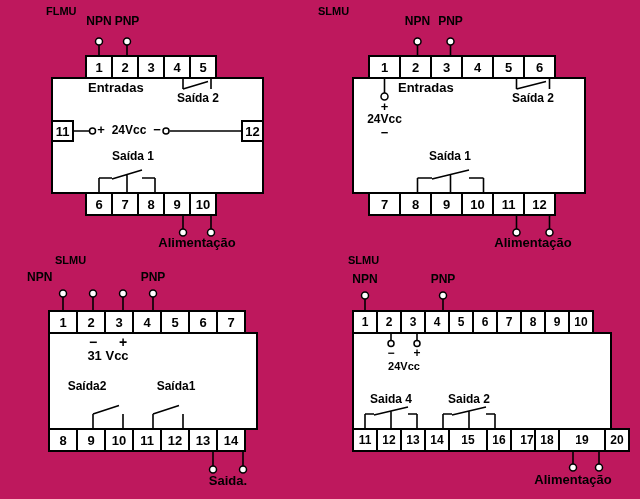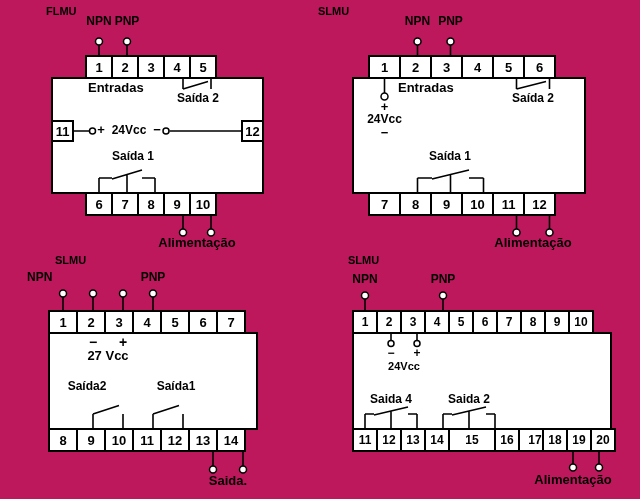--- a/index.html
+++ b/index.html
@@ -96,21 +96,21 @@
         <div class="tbox" style="width: 30px;">1</div>
         <div class="tbox" style="width: 30px;">2</div>
         <div class="tbox" style="width: 30px;">3</div>
         <div class="tbox" style="width: 30px;">4</div>
         <div class="tbox" style="width: 30px;">5</div>
         <div class="tbox" style="width: 30px;">6</div>
         <div class="tbox" style="width: 30px;">7</div>
       </div>
     <div class="lbl center fs14" style="left:86px;top:334px;width:14px;">−</div>
     <div class="lbl center fs14" style="left:116px;top:334px;width:14px;">+</div>
-    <div class="lbl center fs13" style="left:73px;top:349px;width:70px;">27 Vcc</div>
+    <div class="lbl center fs13" style="left:73px;top:349px;width:70px;">31 Vcc</div>
     <div class="lbl center" style="left:59px;top:380px;width:56px;">Saída2</div>
     <div class="lbl center" style="left:148px;top:380px;width:56px;">Saída1</div>
     <div class="trow" style="left:48px;top:428px;">
         <div class="tbox" style="width: 30px;">8</div>
         <div class="tbox" style="width: 30px;">9</div>
         <div class="tbox" style="width: 30px;">10</div>
         <div class="tbox" style="width: 30px;">11</div>
         <div class="tbox" style="width: 30px;">12</div>
         <div class="tbox" style="width: 30px;">13</div>
         <div class="tbox" style="width: 30px;">14</div>
@@ -138,25 +138,25 @@
     <div class="lbl center" style="left:384px;top:347px;width:14px;">−</div>
     <div class="lbl center" style="left:410px;top:347px;width:14px;">+</div>
     <div class="lbl center fs11" style="left:374px;top:360px;width:60px;">24Vcc</div>
     <div class="lbl center" style="left:361px;top:393px;width:60px;">Saida 4</div>
     <div class="lbl center" style="left:439px;top:393px;width:60px;">Saida 2</div>
     <div class="trow small" style="left:352px;top:428px;">
         <div class="tbox" style="width: 26px;">11</div>
         <div class="tbox" style="width: 26px;">12</div>
         <div class="tbox" style="width: 26px;">13</div>
         <div class="tbox" style="width: 26px;">14</div>
-        <div class="tbox" style="width: 48px;">15</div>
+        <div class="tbox" style="width: 40px;">15</div>
         <div class="tbox" style="width: 26px;">16</div>
         <div class="tbox" style="width: 26px; padding-left: 8px;">17</div>
         <div class="tbox" style="width: 26px;">18</div>
-        <div class="tbox" style="width: 26px;">19</div>
+        <div class="tbox" style="width: 48px;">19</div>
         <div class="tbox" style="width: 26px;">20</div>
       </div>
     <div class="lbl center fs13" style="left:516px;top:473px;width:114px;">Alimentação</div>
   </div>
 
   <svg class="overlay" width="640" height="499" viewBox="0 0 640 499">
 
     <g>
       <circle cx="99" cy="41.5" r="3.5"></circle>
       <line x1="99" y1="45" x2="99" y2="56"></line>

